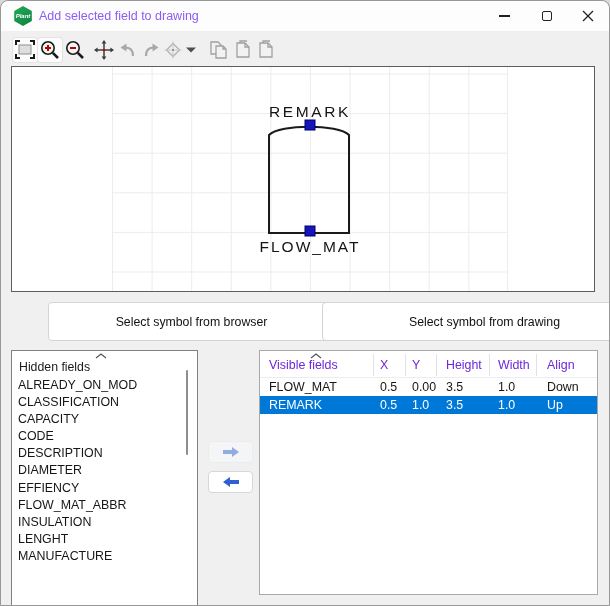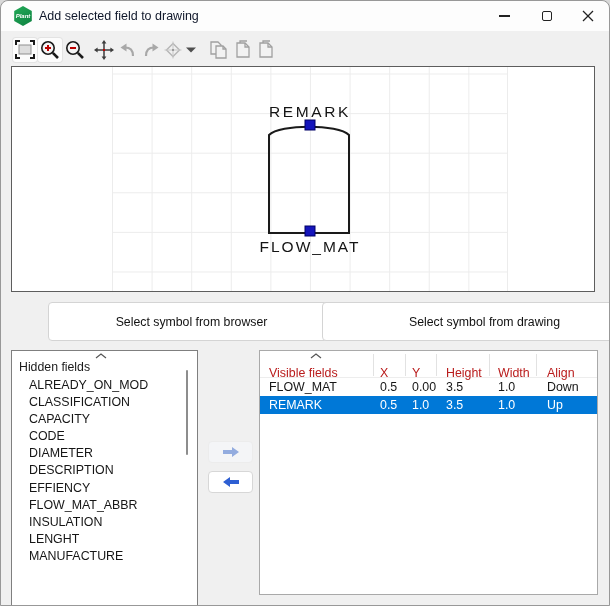--- a/index.html
+++ b/index.html
@@ -13,21 +13,21 @@
   }
   
   .titlebar { position:absolute; left:0; top:0; width:100%; height:30px; background:#fdfdfd; border-radius:8px 8px 0 0; }
   .app-icon {
     position:absolute; left:12px; top:5px; width:20px; height:20px;
     background:linear-gradient(145deg,#23ab58,#0d8040);
     clip-path:polygon(50% 0%, 94% 25%, 94% 75%, 50% 100%, 6% 75%, 6% 25%);
     display:flex; align-items:center; justify-content:center;
     color:#fff; font-size:6px; font-weight:bold; font-style:italic;
   }
-  .title-text { position:absolute; left:38px; top:0; height:30px; line-height:30px; font-size:12.5px; color:#0f172a; }
+  .title-text { position:absolute; left:38px; top:0; height:30px; line-height:30px; font-size:12.5px; color:#8b5cf6; }
   .cap-btn { position:absolute; top:0; width:44px; height:30px; display:flex; align-items:center; justify-content:center; }
   .cap-min { left:481px; } .cap-max { left:524px; } .cap-close { left:565px; }
   .glyph-min { width:11px; height:1.4px; background:#222; }
   .glyph-max { width:10px; height:10px; border:1.2px solid #222; border-radius:2px; }
   
   .toolbar { position:absolute; left:0; top:30px; width:100%; height:35px; background:#f0f0f0; }
   .tbtn { position:absolute; top:7px; width:24px; height:24px; display:flex; align-items:center; justify-content:center; }
   .tbtn.active { background:#fcfcfc; border-radius:3px; box-shadow:0 0 0 1px #e3e3e3; }
   
   .canvas {
@@ -55,34 +55,34 @@
   .btn-drawing { left:321px; width:325px; }
   
   .sort-chevron { position:absolute; top:2px; }
   
   .hidden-panel {
     position:absolute; left:10px; top:349px; width:187px; height:311px;
     background:#ffffff; border:1px solid #7f7f7f;
   }
   .hidden-header { position:absolute; left:7px; top:9px; font-size:12.3px; color:#1a1a1a; }
   .hidden-items { position:absolute; left:0; top:26px; width:176px; }
-  .list-item { height:17.1px; line-height:17.1px; padding-left:17px; font-size:12.4px; color:#161616; white-space:nowrap; }
+  .list-item { height:17.1px; line-height:17.1px; padding-left:6px; font-size:12.4px; color:#161616; white-space:nowrap; }
   .vscroll { position:absolute; right:9px; top:19px; width:2px; height:85px; background:#8d8d8d; border-radius:1px; }
   .hscroll { position:absolute; left:18px; bottom:9px; width:130px; height:2px; background:#8d8d8d; border-radius:1px; }
   
   .move-btn { position:absolute; left:207px; width:45px; height:22px; border-radius:4px; display:flex; align-items:center; justify-content:center; }
   .move-right { top:440px; background:#f4f5f7; border:1px solid #ececec; }
   .move-left  { top:470px; background:#ffffff; border:1px solid #d7d7d7; }
   
   .visible-panel {
     position:absolute; left:258px; top:349px; width:339px; height:245px;
     background:#ffffff; border:1px solid #a9a9a9; font-size:12.4px;
   }
   .vf-header { position:absolute; left:0; top:0; width:100%; height:27px; border-bottom:1px solid #ededed; }
-  .vf-header .hlabel { position:absolute; top:15px; color:#b91c1c; white-space:nowrap; }
+  .vf-header .hlabel { position:absolute; top:7px; color:#6d28d9; white-space:nowrap; }
   .col-sep { position:absolute; top:3px; height:22px; width:1px; background:#e2e2e2; }
   .vf-row { position:absolute; left:0; width:100%; height:18px; line-height:18px; }
   .vf-row .cell { position:absolute; top:0; white-space:nowrap; color:#161616; }
   .vf-row.selected { background:#0078d7; }
   .vf-row.selected .cell { color:#ffffff; }
   .c-name { left:9px; } .c-x { left:120px; } .c-y { left:152px; }
   .c-h { left:186px; } .c-w { left:238px; } .c-a { left:287px; }
 </style>
 </head>
 <body>
@@ -213,22 +213,22 @@
   <div class="hidden-panel">
     <svg class="sort-chevron" style="left:83px;" width="12" height="6" viewBox="0 0 12 6">
       <polyline points="1,5 6,1 11,5" fill="none" stroke="#555" stroke-width="1.2"></polyline>
     </svg>
     <div class="hidden-header">Hidden fields</div>
     <div class="hidden-items">
       <div class="list-item">ALREADY_ON_MOD</div>
       <div class="list-item">CLASSIFICATION</div>
       <div class="list-item">CAPACITY</div>
       <div class="list-item">CODE</div>
+      <div class="list-item">DESCRIPTION</div>
       <div class="list-item">DIAMETER</div>
-      <div class="list-item">DESCRIPTION</div>
       <div class="list-item">EFFIENCY</div>
       <div class="list-item">FLOW_MAT_ABBR</div>
       <div class="list-item">INSULATION</div>
       <div class="list-item">LENGHT</div>
       <div class="list-item">MANUFACTURE</div>
     </div>
     <div class="vscroll"></div>
     <div class="hscroll"></div>
   </div>
 

